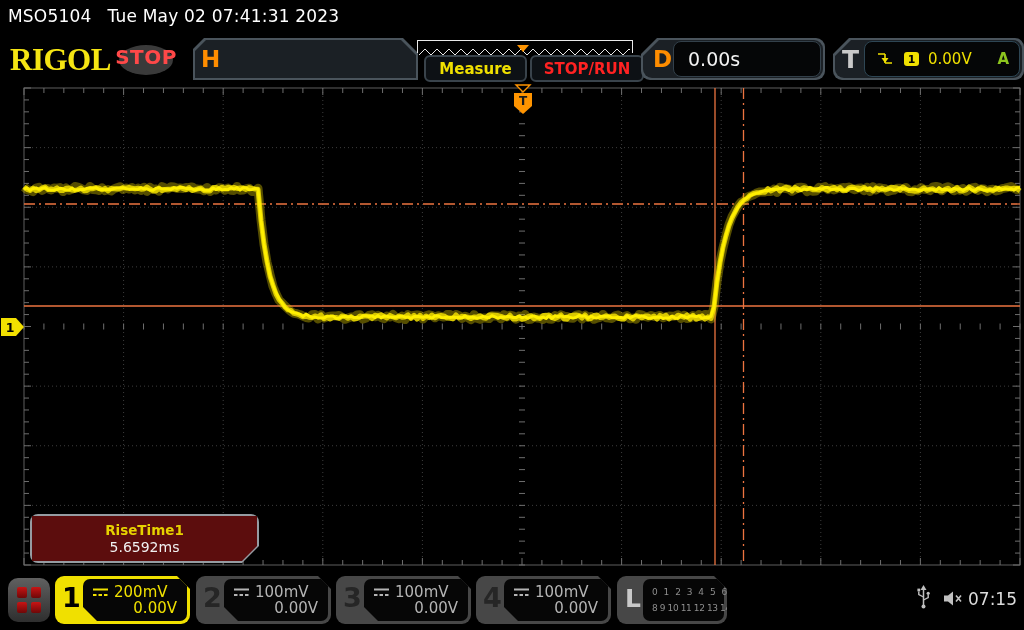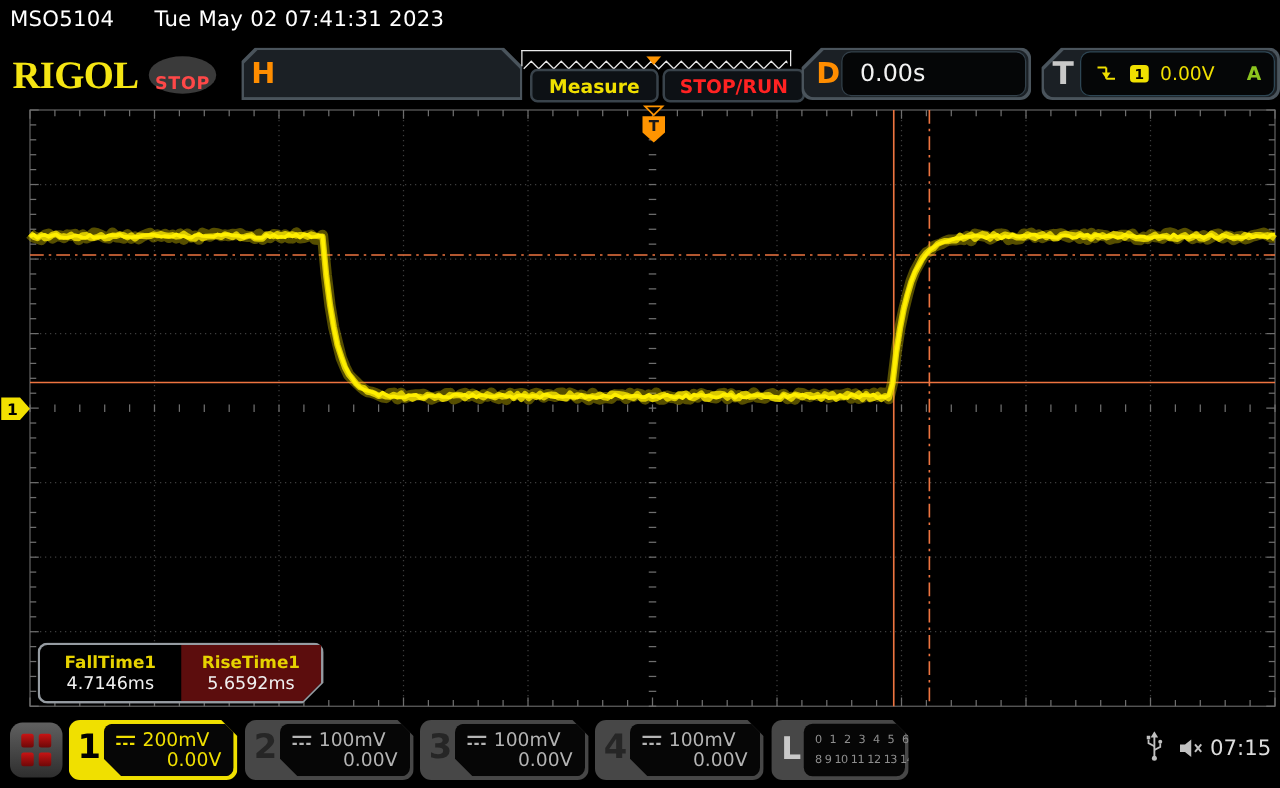--- a/index.html
+++ b/index.html
@@ -1,28 +1,28 @@
 <!DOCTYPE html>
 <html><head>
 <meta charset="utf-8">
 <style>
   html,body{margin:0;padding:0;background:#000;}
   #screen{position:relative;width:1024px;height:630px;background:#000;overflow:hidden;
           font-family:"DejaVu Sans","Liberation Sans",sans-serif;color:#e8e8e8;}
 
   
   .status-bar{position:absolute;left:8px;top:6px;font-size:17px;color:#fff;letter-spacing:.2px;}
-  .status-bar .model{margin-right:32px;}
+  .status-bar .model{margin-right:16px;}
 
   
   .logo{position:absolute;left:10px;top:42px;font-family:"Liberation Serif","DejaVu Serif",serif;
         font-weight:bold;font-size:31px;color:#f5e513;letter-spacing:-.5px;}
   .stop-pill{position:absolute;left:119px;top:45px;width:54px;height:30px;border-radius:50%;
-             background:#3a3a3a;display:flex;align-items:flex-end;justify-content:center;
-             color:#ff4848;font-weight:bold;font-size:14px;letter-spacing:.5px;}
+             background:#3a3a3a;display:flex;align-items:flex-start;justify-content:center;
+             color:#ff4848;font-weight:bold;font-size:20px;letter-spacing:.5px;}
   .hdr-blk{position:absolute;top:38px;height:42px;background:#4a545c;}
   .hdr-blk-in{position:absolute;inset:2px;background:#1b2025;}
   .clip-both{clip-path:polygon(11px 0,calc(100% - 15px) 0,100% 15px,100% 100%,0 100%,0 11px);}
   .clip-left{clip-path:polygon(16px 0,100% 0,100% 100%,0 100%,0 16px);border-radius:0 9px 9px 9px;}
   #h-block{left:193px;width:225px;}
   #d-block{left:641px;width:184px;}
   #t-block{left:833px;width:191px;}
   .blk-letter{position:absolute;top:50%;transform:translateY(-50%);font-weight:bold;}
   .letter-orange{color:#ff8d00;font-size:23px;}
   .letter-gray{color:#c9c9c9;font-size:25px;}
@@ -455,24 +455,20 @@
       <text x="523" y="105" text-anchor="middle" font-size="12" font-weight="bold" fill="#1a1a1a">T</text>
     </g>
     <g>
       <path d="M1,318 h15 l8,9 l-8,9 h-15 z" fill="#f2e000"></path>
       <text x="10" y="332" text-anchor="middle" font-size="12.5" font-weight="bold" fill="#000">1</text>
     </g>
   </svg>
 
   <div class="meas-panel">
     <div class="meas-in">
-      <div class="meas-cell">
-        <span class="meas-name">FallTime1</span>
-        <span class="meas-value">4.7146ms</span>
-      </div>
       <div class="meas-cell selected">
         <span class="meas-name">RiseTime1</span>
         <span class="meas-value">5.6592ms</span>
       </div>
     </div>
   </div>
 
   <div class="menu-btn">
     <div></div>
       <div></div>

